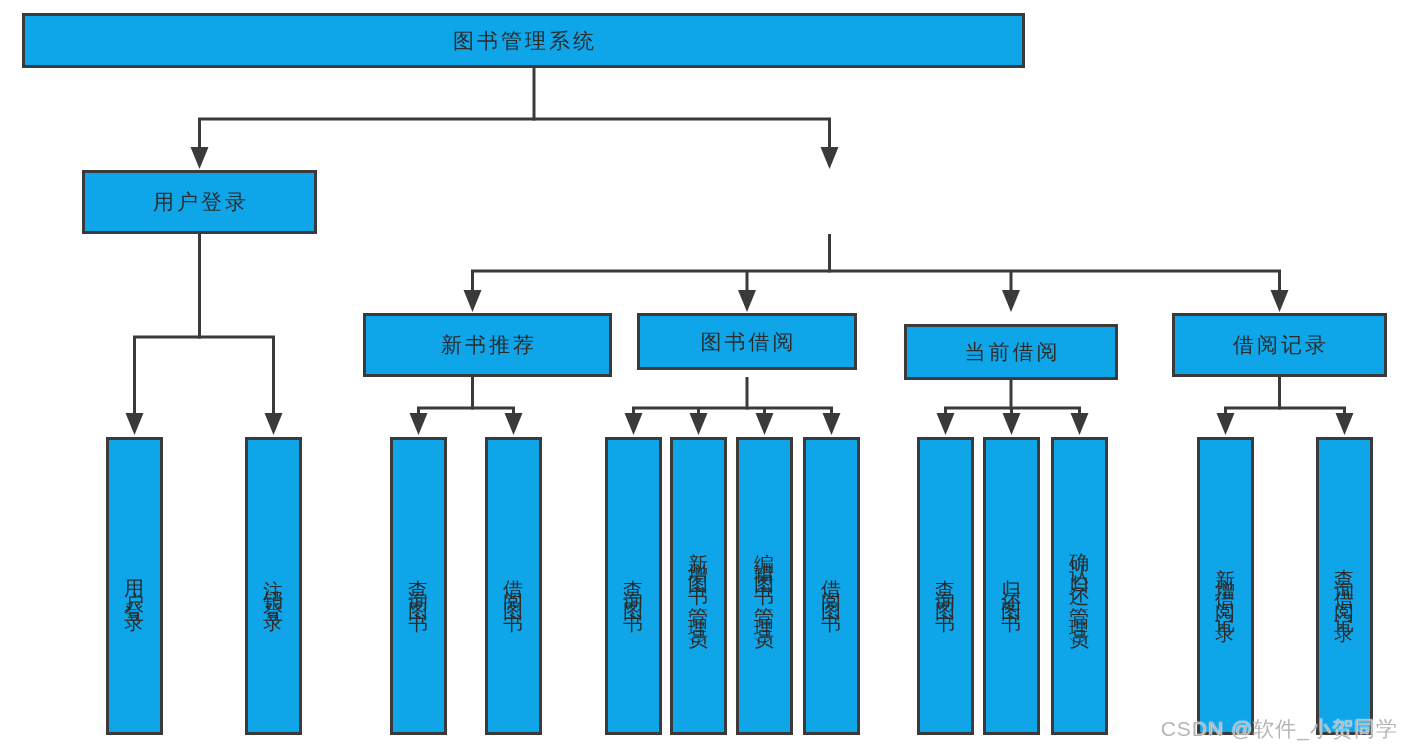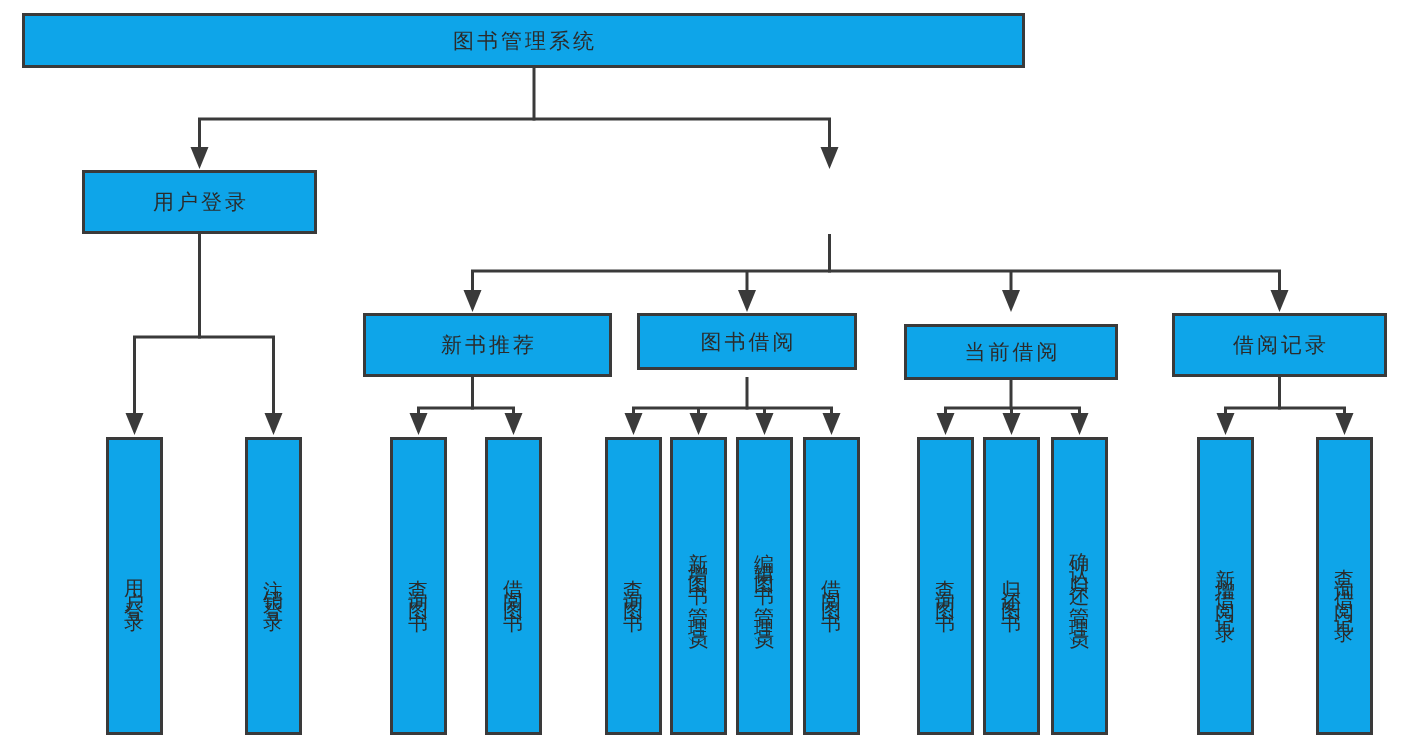--- a/index.html
+++ b/index.html
@@ -175,14 +175,15 @@
     <span class="lbl">确认归还（管理员）</span>
   </div>
 
   <div class="node leaf" style="left:1197px;top:437px;width:57px;height:298px">
     <span class="lbl">新增借阅记录</span>
   </div>
   <div class="node leaf" style="left:1316px;top:437px;width:57px;height:298px">
     <span class="lbl">查询借阅记录</span>
   </div>
 
+  <div class="watermark">CSDN @软件_小贺同学</div>
 
 </div>
 
 </body></html>

